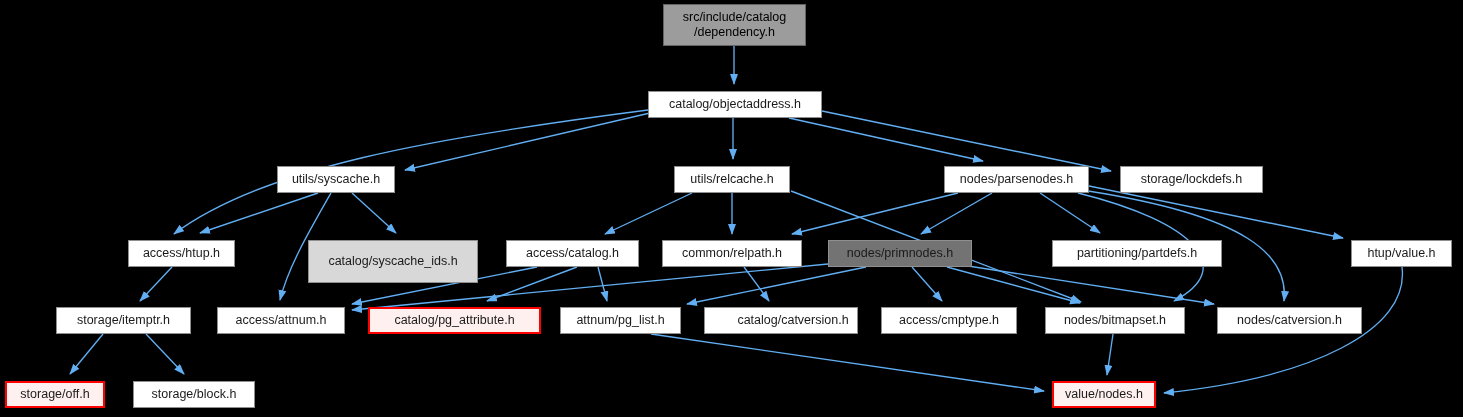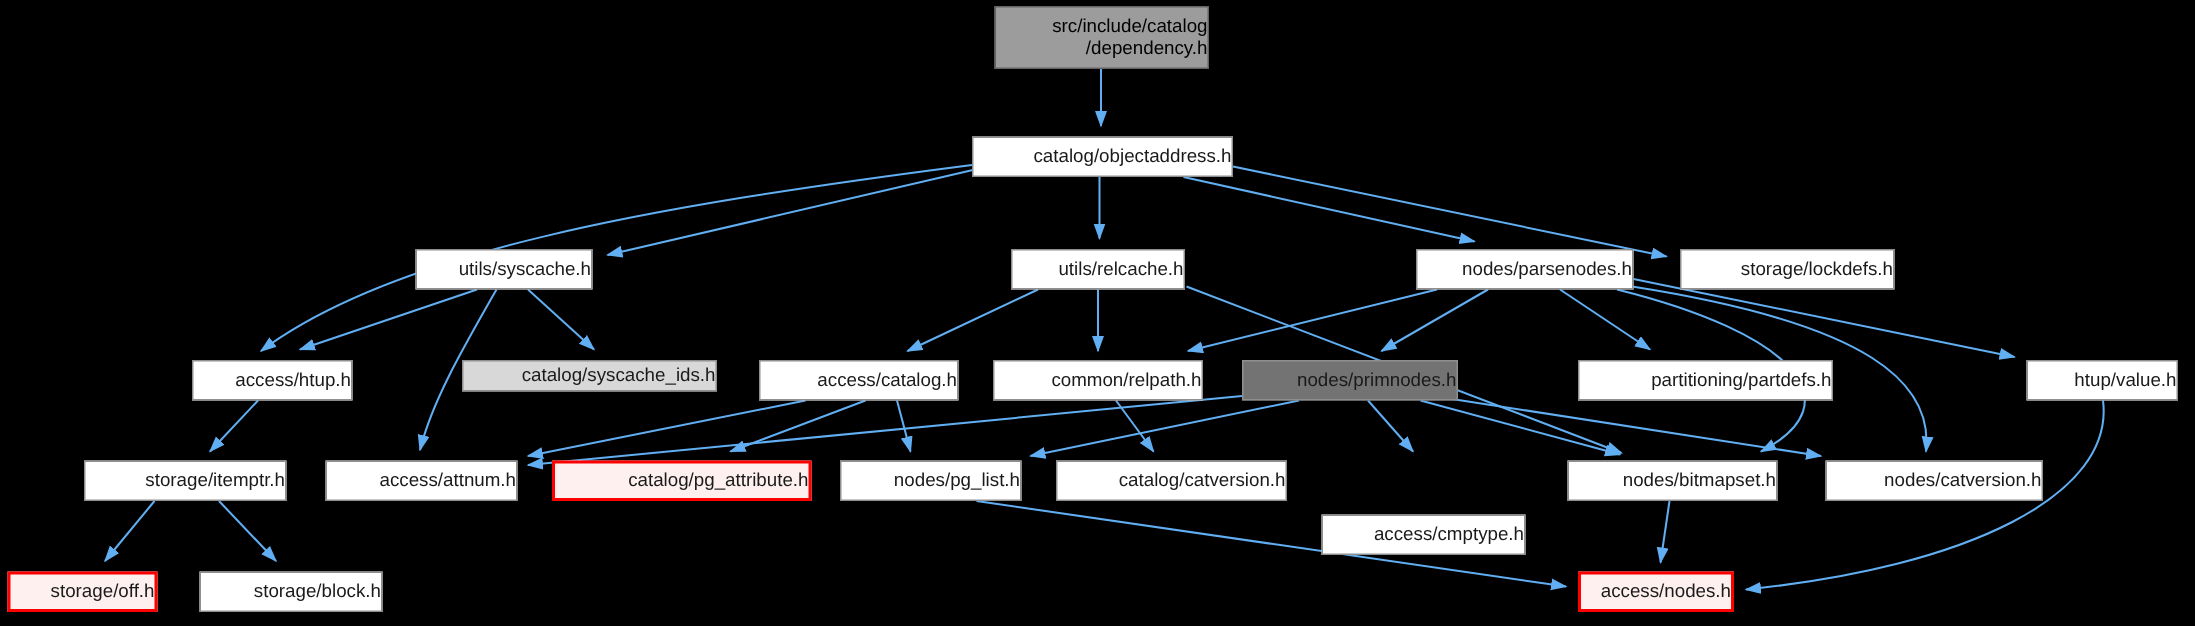--- a/index.html
+++ b/index.html
@@ -22,21 +22,21 @@
   }
   .edge {
     fill: none;
     stroke-width: 1.35px;
   }
   .node {
     position: absolute;
     box-sizing: border-box;
     display: flex;
     flex-direction: column;
-    align-items: flex-end;
+    align-items: center;
     justify-content: center;
     font-size: 12.5px;
     line-height: 15px;
     white-space: nowrap;
     cursor: pointer;
     text-align: center;
   }
   .node.normal, .node.gray { border-style: solid; border-width: 1.4px; }
   .node.root { border-style: solid; border-width: 1.4px; }
   .node.truncated { border-style: solid; border-width: 2px; }
@@ -103,21 +103,21 @@
       </div>
       <div class="node normal" style="left: 944px; top: 166px; width: 145px; height: 27px; background: rgb(255, 255, 255); border-color: rgb(143, 143, 143); color: rgb(26, 26, 26);">
         <div>nodes/parsenodes.h</div>
       </div>
       <div class="node normal" style="left: 1120px; top: 166px; width: 143px; height: 27px; background: rgb(255, 255, 255); border-color: rgb(143, 143, 143); color: rgb(26, 26, 26);">
         <div>storage/lockdefs.h</div>
       </div>
       <div class="node normal" style="left: 128px; top: 240px; width: 107px; height: 27px; background: rgb(255, 255, 255); border-color: rgb(143, 143, 143); color: rgb(26, 26, 26);">
         <div>access/htup.h</div>
       </div>
-      <div class="node gray" style="left: 308px; top: 240px; width: 170px; height: 21px; background: rgb(216, 216, 216); border-color: rgb(143, 143, 143); color: rgb(26, 26, 26);">
+      <div class="node gray" style="left: 308px; top: 240px; width: 170px; height: 43px; background: rgb(216, 216, 216); border-color: rgb(143, 143, 143); color: rgb(26, 26, 26);">
         <div>catalog/syscache_ids.h</div>
       </div>
       <div class="node normal" style="left: 506px; top: 240px; width: 133px; height: 27px; background: rgb(255, 255, 255); border-color: rgb(143, 143, 143); color: rgb(26, 26, 26);">
         <div>access/catalog.h</div>
       </div>
       <div class="node normal" style="left: 662px; top: 240px; width: 140px; height: 27px; background: rgb(255, 255, 255); border-color: rgb(143, 143, 143); color: rgb(26, 26, 26);">
         <div>common/relpath.h</div>
       </div>
       <div class="node normal" style="left: 828px; top: 240px; width: 144px; height: 27px; background: #737373; border-color: rgb(143, 143, 143); color: rgb(26, 26, 26);">
         <div>nodes/primnodes.h</div>
@@ -131,37 +131,37 @@
       <div class="node normal" style="left: 56px; top: 307px; width: 135px; height: 27px; background: rgb(255, 255, 255); border-color: rgb(143, 143, 143); color: rgb(26, 26, 26);">
         <div>storage/itemptr.h</div>
       </div>
       <div class="node normal" style="left: 217px; top: 307px; width: 128px; height: 27px; background: rgb(255, 255, 255); border-color: rgb(143, 143, 143); color: rgb(26, 26, 26);">
         <div>access/attnum.h</div>
       </div>
       <div class="node truncated" style="left: 368px; top: 307px; width: 173px; height: 27px; background: rgb(255, 240, 240); border-color: rgb(255, 0, 0); color: rgb(26, 26, 26);">
         <div>catalog/pg_attribute.h</div>
       </div>
       <div class="node normal" style="left: 560px; top: 307px; width: 121px; height: 27px; background: rgb(255, 255, 255); border-color: rgb(143, 143, 143); color: rgb(26, 26, 26);">
-        <div>nodes/pg_list.h</div>
+        <div>attnum/pg_list.h</div>
       </div>
       <div class="node normal" style="left: 704px; top: 307px; width: 154px; height: 27px; background: rgb(255, 255, 255); border-color: rgb(143, 143, 143); color: rgb(26, 26, 26); padding-left: 24px;">
         <div>catalog/catversion.h</div>
       </div>
-      <div class="node normal" style="left: 881px; top: 307px; width: 136px; height: 27px; background: rgb(255, 255, 255); border-color: rgb(143, 143, 143); color: rgb(26, 26, 26); margin-top: 36px;">
+      <div class="node normal" style="left: 881px; top: 307px; width: 136px; height: 27px; background: rgb(255, 255, 255); border-color: rgb(143, 143, 143); color: rgb(26, 26, 26);">
         <div>access/cmptype.h</div>
       </div>
       <div class="node normal" style="left: 1045px; top: 307px; width: 140px; height: 27px; background: rgb(255, 255, 255); border-color: rgb(143, 143, 143); color: rgb(26, 26, 26);">
         <div>nodes/bitmapset.h</div>
       </div>
       <div class="node normal" style="left: 1217px; top: 307px; width: 145px; height: 27px; background: rgb(255, 255, 255); border-color: rgb(143, 143, 143); color: rgb(26, 26, 26);">
         <div>nodes/catversion.h</div>
       </div>
       <div class="node truncated" style="left: 5px; top: 381px; width: 100px; height: 27px; background: rgb(255, 240, 240); border-color: rgb(255, 0, 0); color: rgb(26, 26, 26);">
         <div>storage/off.h</div>
       </div>
       <div class="node normal" style="left: 133px; top: 381px; width: 122px; height: 27px; background: rgb(255, 255, 255); border-color: rgb(143, 143, 143); color: rgb(26, 26, 26);">
         <div>storage/block.h</div>
       </div>
       <div class="node truncated" style="left: 1052px; top: 381px; width: 104px; height: 27px; background: rgb(255, 240, 240); border-color: rgb(255, 0, 0); color: rgb(26, 26, 26);">
-        <div>access/nodes.h</div>
+        <div>value/nodes.h</div>
       </div>
     </div>
 </div>
 
 </body></html>

